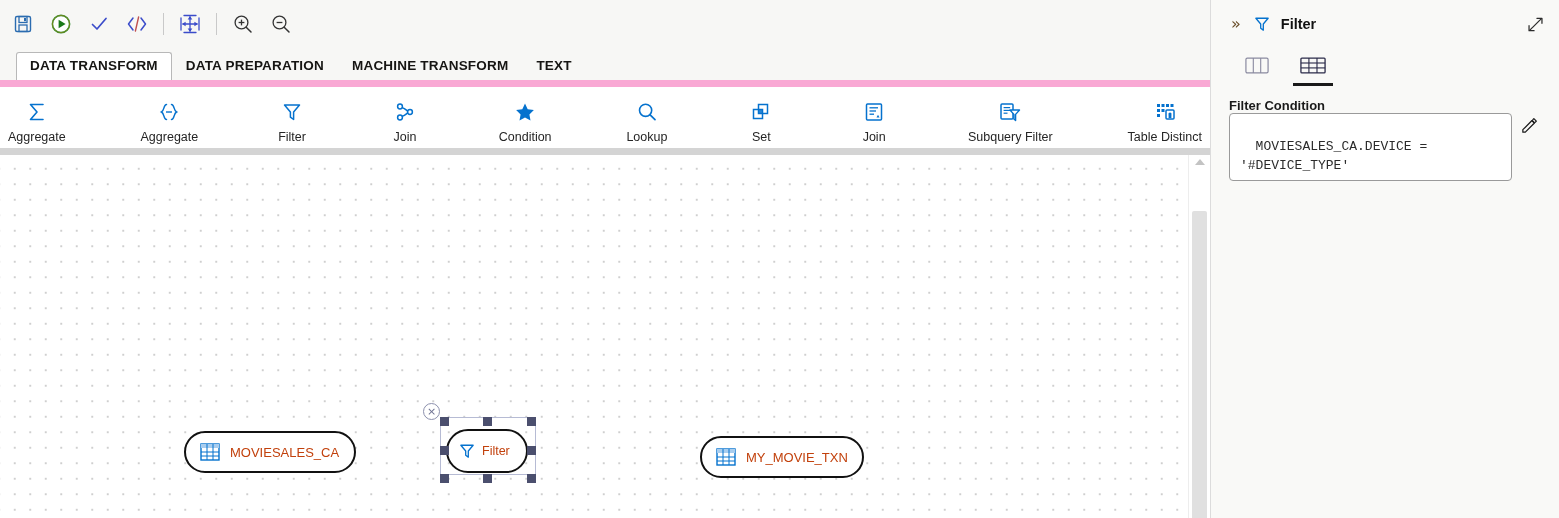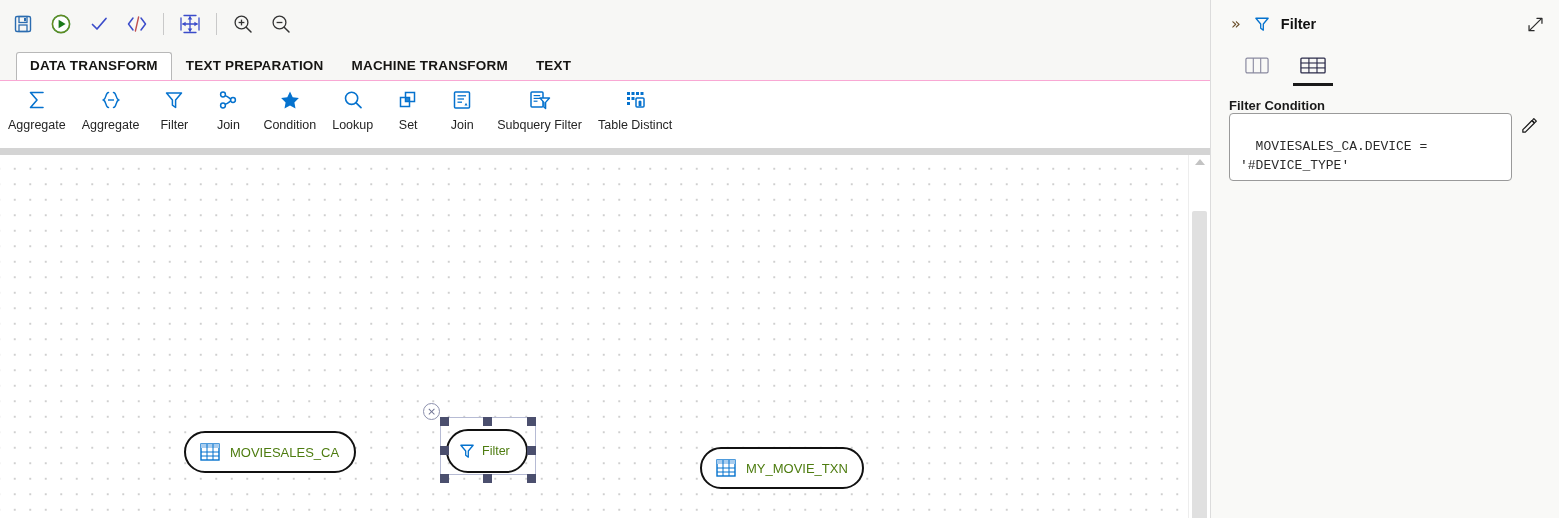--- a/index.html
+++ b/index.html
@@ -75,23 +75,24 @@
     border-radius: 3px 3px 0 0;
     padding: 5px 13px 7px 13px;
   }
 
   
   .ops {
     height: 68px;
     background: #ffffff;
     display: flex;
     align-items: flex-start;
-    padding-top: 2px;
+    padding-top: 8px;
     flex: 0 0 68px;
-    border-top: 1px solid #f9a8d4;
+    border-top: 7px solid #f9a8d4;
+    justify-content: space-between;
   }
   .op {
     display: flex; flex-direction: column;
     align-items: center;
     justify-content: flex-start;
     cursor: pointer;
     padding: 4px 8px 0 8px;
     min-width: 54px;
   }
   .op-ico {
@@ -167,29 +168,29 @@
     cursor: pointer;
     z-index: 5;
   }
   .node .n-ico {
     margin-left: 14px;
     margin-right: 10px;
     display: flex; align-items: center;
   }
   .node .n-lbl {
     font-size: 13px;
-    color: #4d7c0f;
+    color: #c2410c;
     padding-right: 20px;
     white-space: nowrap;
   }
   #node-src  { left: 184px; top: 276px; width: 172px; }
   #node-filter { left: 446px; top: 274px; width: 82px; height: 44px; border-radius: 22px; }
   #node-filter .n-ico { margin-left: 10px; margin-right: 6px; }
   #node-filter .n-lbl { padding-right: 8px; font-size: 12.5px; }
-  #node-tgt  { left: 700px; top: 292px; width: 164px; text-align: center; }
+  #node-tgt  { left: 700px; top: 281px; width: 164px; text-align: center; }
 
   
   .sel-box {
     position: absolute;
     left: 440px; top: 262px;
     width: 96px; height: 58px;
     border: 1px solid #b6bbd4;
     z-index: 4;
   }
   .handle {
@@ -393,21 +394,21 @@
         <svg width="22" height="22" viewBox="0 0 22 22">
           <circle cx="9.5" cy="9.5" r="6.4" fill="none" stroke="#333333" stroke-width="1.3"></circle>
           <line x1="14.2" y1="14.2" x2="19" y2="19" stroke="#333333" stroke-width="1.5" stroke-linecap="round"></line>
           <line x1="6.6" y1="9.5" x2="12.4" y2="9.5" stroke="#333333" stroke-width="1.3"></line>
         </svg>
       </div>
     </div>
 
     <div class="cat-tabs">
       <div class="cat-tab active">DATA TRANSFORM</div>
-      <div class="cat-tab">TEXT PREPARATION</div>
+      <div class="cat-tab">DATA PREPARATION</div>
       <div class="cat-tab">MACHINE TRANSFORM</div>
       <div class="cat-tab">TEXT</div>
     </div>
 
     <div class="ops">
 
       <div class="op">
         <span class="op-ico">
           <svg width="22" height="22" viewBox="0 0 22 22">
             <polyline points="17,3.5 4.5,3.5 11,11 4.5,18.5 17,18.5" fill="none" stroke="#0572ce" stroke-width="1.6" stroke-linejoin="round" stroke-linecap="round"></polyline>

